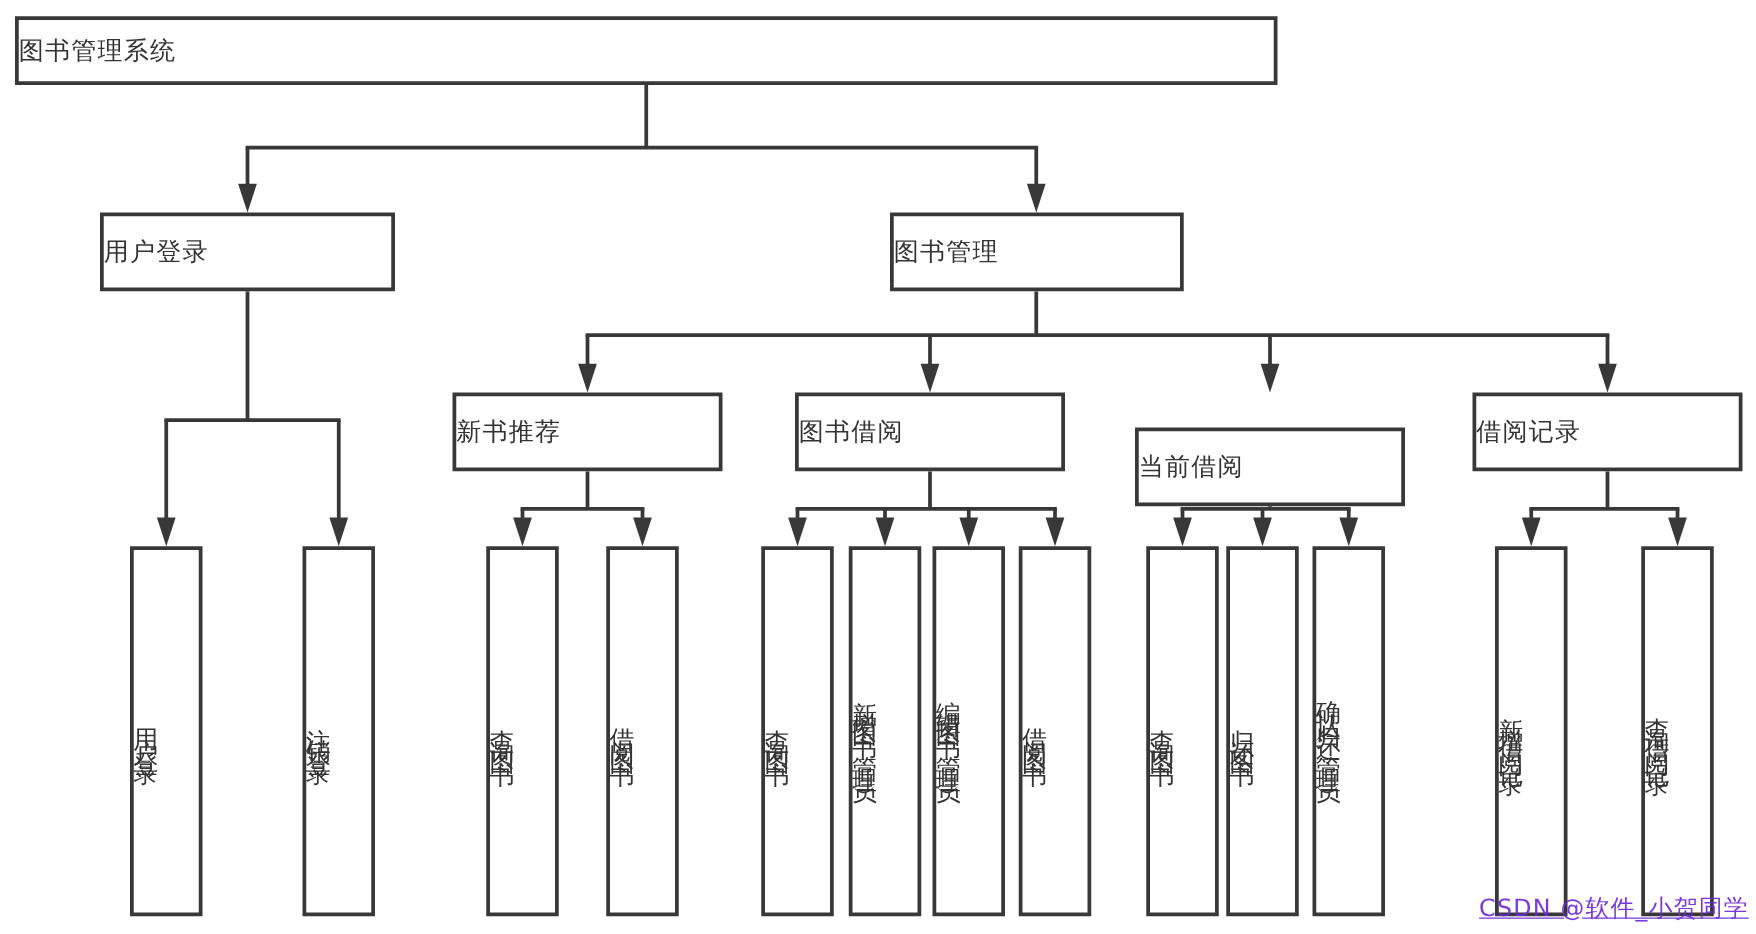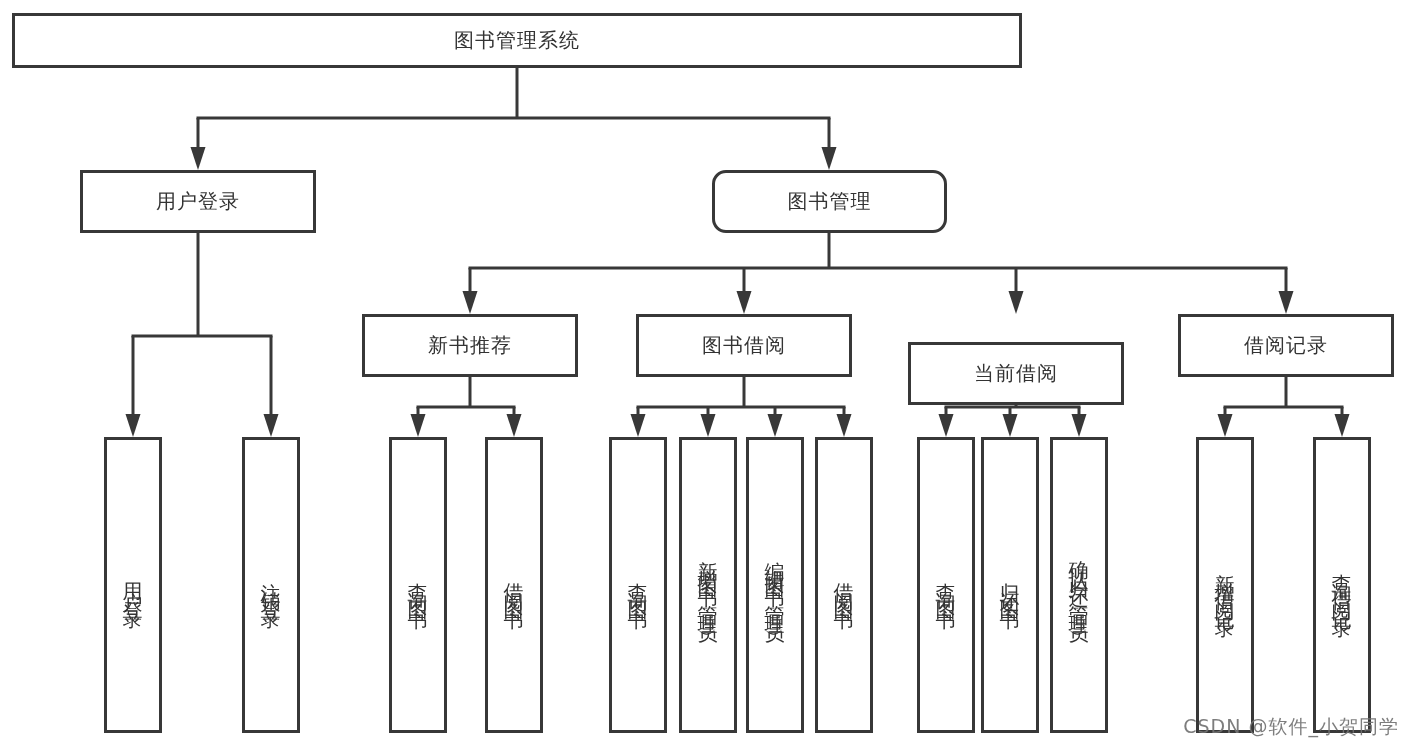--- a/index.html
+++ b/index.html
@@ -21,43 +21,43 @@
     top: 0;
     pointer-events: none;
   }
   .node {
     position: absolute;
     box-sizing: border-box;
     border: 3px solid #383838;
     background: #ffffff;
     display: flex;
     align-items: center;
-    justify-content: center;
     color: #333333;
     font-size: 20px;
     letter-spacing: 1px;
     white-space: nowrap;
   }
   .node.vert span {
     writing-mode: vertical-rl;
     text-orientation: mixed;
     letter-spacing: 9px;
     font-size: 20px;
     line-height: 1;
     white-space: nowrap;
   }
   .watermark {
     position: absolute;
     right: 6px;
     top: 714px;
     font-size: 19px;
-    color: #737373;
+    color: #6d28d9;
     letter-spacing: 1px;
     z-index: 5;
     opacity: 0.92;
+    text-decoration: underline;
   }
 </style>
 </head>
 <body>
 
 <div id="stage">
 
   <svg id="connectors" width="1405" height="747" viewBox="0 0 1405 747">
     <g stroke="#383838" stroke-width="3" fill="none">
 
@@ -125,21 +125,21 @@
     </g>
   </svg>
 
   <div class="node" style="left:12px; top:13px; width:1010px; height:55px;">
     <span>图书管理系统</span>
   </div>
 
   <div class="node" style="left:80px; top:170px; width:236px; height:63px;">
     <span>用户登录</span>
   </div>
-  <div class="node" style="left:712px; top:170px; width:235px; height:63px;border-radius:14px;">
+  <div class="node" style="left:712px; top:170px; width:235px; height:63px;">
     <span>图书管理</span>
   </div>
 
   <div class="node" style="left:636px; top:314px; width:216px; height:63px;">
     <span>图书借阅</span>
   </div>
   <div class="node" style="left:362px; top:314px; width:216px; height:63px;">
     <span>新书推荐</span>
   </div>
   <div class="node" style="left:908px; top:314px; width:216px; height:63px;margin-top:28px;">

